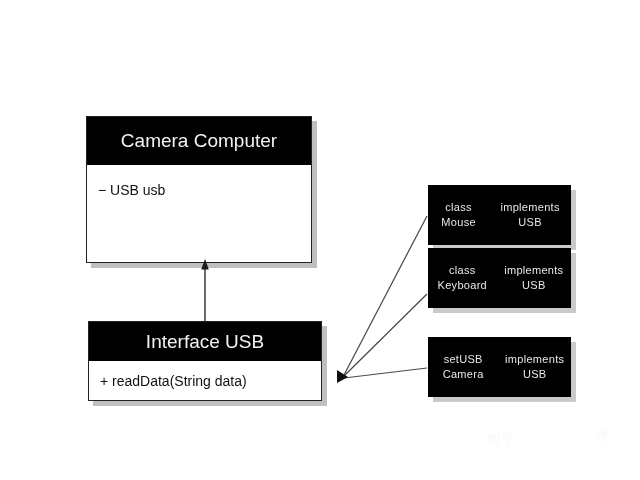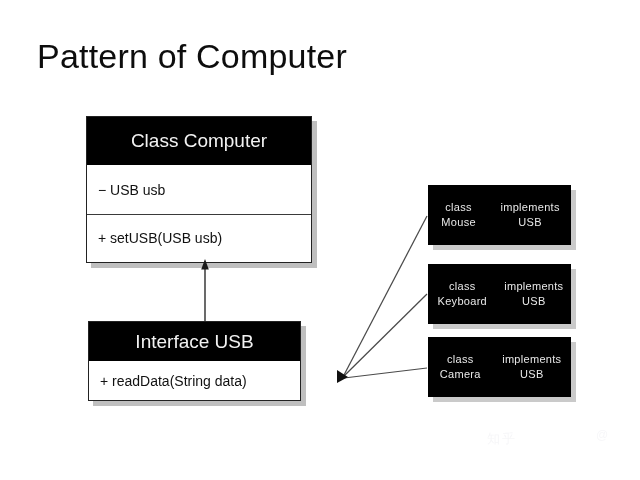--- a/index.html
+++ b/index.html
@@ -70,21 +70,21 @@
     height: 147px;
   }
   #box-computer .uml-header { height: 48px; }
   #box-computer .row-attr   { height: 49px; }
   #box-computer .row-method { height: 47px; }
 
   
   #box-interface {
     left: 88px;
     top: 321px;
-    width: 213px;
+    width: 234px;
     height: 80px;
   }
   #box-interface .uml-header { height: 39px; }
   #box-interface .row-method { height: 39px; text-align: right; }
 
   
   .impl-box {
     position: absolute;
     box-sizing: border-box;
     background: #000000;
@@ -96,21 +96,21 @@
     flex-direction: row;
     align-items: center;
     justify-content: center;
     font-size: 11px;
     line-height: 15px;
     text-align: center;
     box-shadow: 5px 5px 0 0 rgba(180,180,180,0.7);
     letter-spacing: 0.3px;
   }
   #box-mouse    { top: 185px; }
-  #box-keyboard { top: 264px; }
+  #box-keyboard { top: 248px; }
   #box-camera   { top: 337px; }
 
   
   #connectors {
     position: absolute;
     left: 0;
     top: 0;
     width: 640px;
     height: 480px;
     pointer-events: none;
@@ -133,45 +133,43 @@
     font-size: 12px;
     color: rgba(247,247,249,1);
     white-space: nowrap;
   }
 </style>
 </head>
 <body>
 
 <div id="slide">
 
-  <div id="title">Pattern of Computer</div>
 
   <div class="uml-box" id="box-computer">
-    <div class="uml-header">Class Computer</div>
+    <div class="uml-header">Camera Computer</div>
     <div class="uml-row row-attr">− USB usb</div>
-    <div class="uml-row row-method uml-divider">+ setUSB(USB usb)</div>
   </div>
 
   <div class="uml-box" id="box-interface">
     <div class="uml-header">Interface USB</div>
     <div class="uml-row row-method">+ readData(String data)</div>
   </div>
 
   <div class="impl-box" id="box-mouse">
     <span>class Mouse</span>
     <span>implements  USB</span>
   </div>
 
   <div class="impl-box" id="box-keyboard">
     <span>class Keyboard</span>
     <span>implements  USB</span>
   </div>
 
   <div class="impl-box" id="box-camera">
-    <span>class Camera</span>
+    <span>setUSB Camera</span>
     <span>implements  USB</span>
   </div>
 
   <svg id="connectors" viewBox="0 0 640 480">
 
     <g>
       <line x1="205" y1="321" x2="205" y2="268" stroke="#2b2b2b" stroke-width="1.4"></line>
       <polygon points="205,259 201.2,269.5 208.8,269.5" fill="#1a1a1a"></polygon>
     </g>
 

